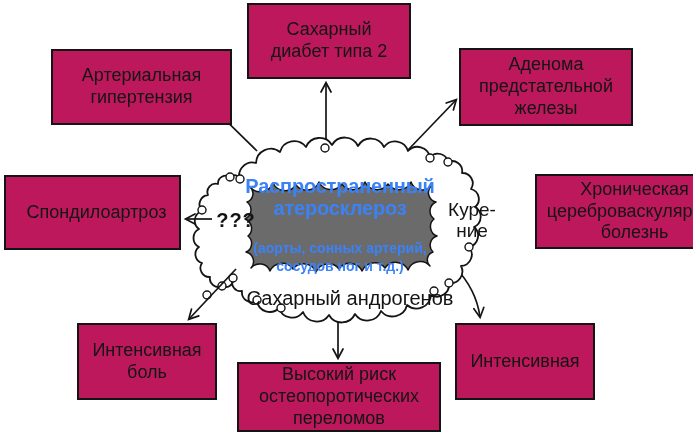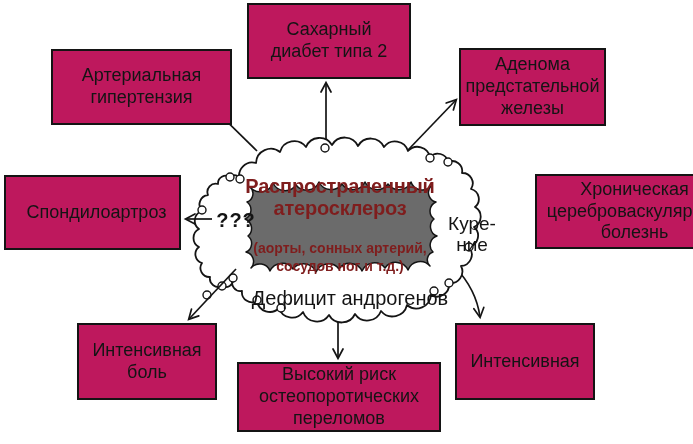--- a/index.html
+++ b/index.html
@@ -67,39 +67,39 @@
       <g>
         <path d="M212,219 L186,219" fill="none" stroke="#141414" stroke-width="1.7" marker-end="url(#ah)"></path>
         <path d="M236,269 L189,319" fill="none" stroke="#141414" stroke-width="1.7" marker-end="url(#ah)"></path>
       </g>
     </svg>
 
   <div class="box" style="left:51px;top:49px;width:181px;height:76px;">Артериальная
 гипертензия</div>
   <div class="box" style="left:247px;top:3px;width:164px;height:76px;">Сахарный
 диабет типа 2</div>
-  <div class="box" style="left:459px;top:48px;width:147px;height:78px;">Аденома
+  <div class="box" style="left:459px;top:48px;width:174px;height:78px;">Аденома
 предстательной
 железы</div>
   <div class="box" style="left:487px;top:174px;width:199px;height:75px;margin-left:48px;">Хроническая
 цереброваскулярная
 болезнь</div>
   <div class="box" style="left:4px;top:175px;width:177px;height:75px;padding-left:10px;">Спондилоартроз</div>
   <div class="box" style="left:77px;top:323px;width:140px;height:77px;">Интенсивная
 боль</div>
   <div class="box" style="left:237px;top:362px;width:204px;height:70px;">Высокий риск
 остеопоротических
 переломов</div>
   <div class="box" style="left:455px;top:323px;width:140px;height:77px;">Интенсивная</div>
 
-  <div class="cl cl-right" style="left:456px;top:234px;padding-left:32px;">Куре-
+  <div class="cl cl-right" style="left:456px;top:220px;padding-left:32px;">Куре-
 ние</div>
   <div class="cl cl-left" style="left:236px;top:220px;">???</div>
-  <div class="cl cl-bottom" style="left:350px;top:298px;">Дефицит андрогенов</div>
+  <div class="cl cl-bottom" style="left:350px;top:298px;">Сахарный андрогенов</div>
 
-  <div class="center-block" style="color: #7f1d1d;">
+  <div class="center-block" style="color: #3b82f6;">
     <div class="center-title">Распространенный
 атеросклероз</div>
     <div class="center-subtitle">(аорты, сонных артерий,
 сосудов ног и т.д.)</div>
   </div>
 
 </div>
 
 </body></html>

